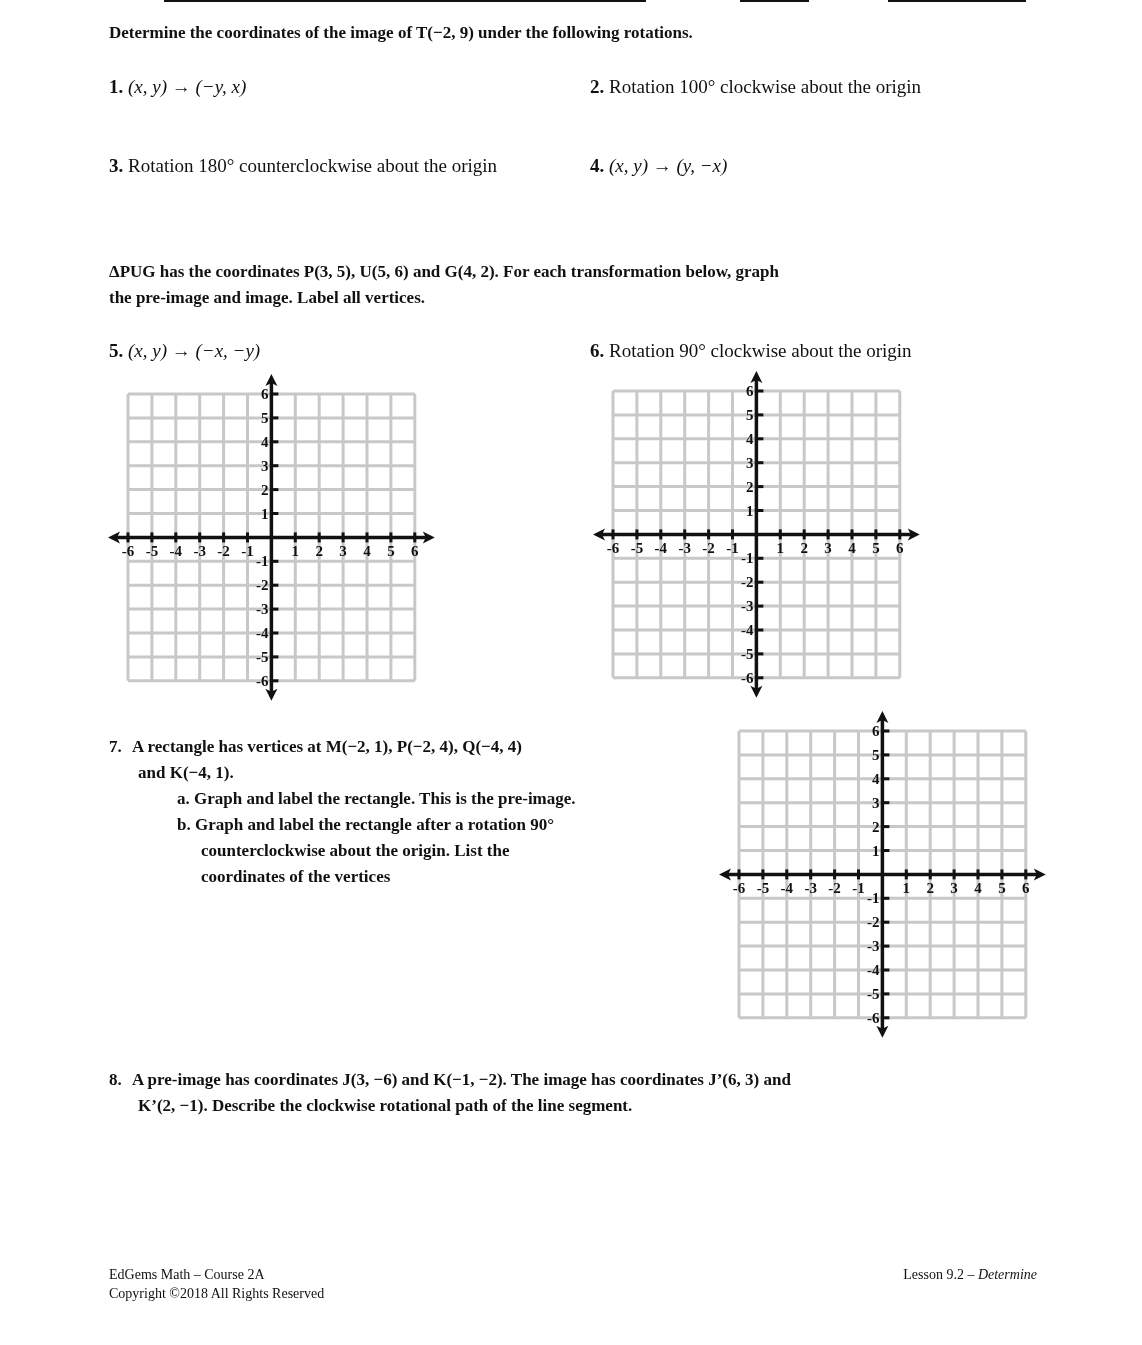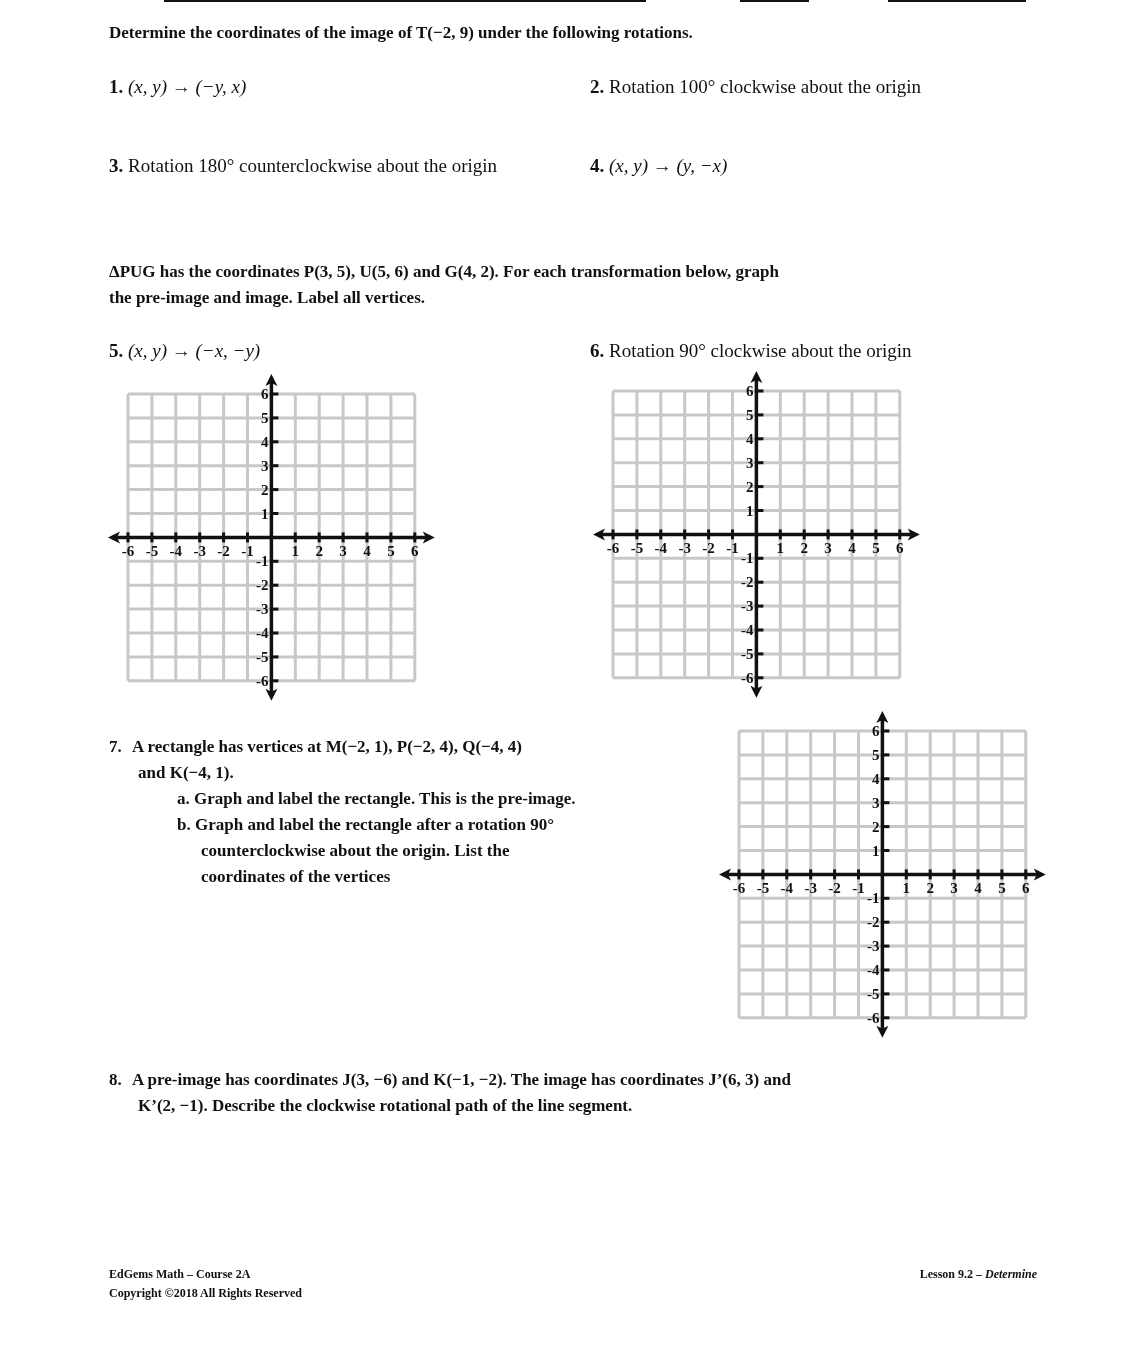--- a/index.html
+++ b/index.html
@@ -5,21 +5,21 @@
   html, body { margin: 0; padding: 0; background: #ffffff; }
   body { width: 1142px; height: 1345px; position: relative; overflow: hidden;
          font-family: "Liberation Serif", "DejaVu Serif", serif; color: #111; }
   .abs { position: absolute; }
   .rule { position: absolute; top: 0; height: 2px; background: #111; }
   .heading { font-weight: bold; font-size: 17px; line-height: 26px; }
   .q { font-size: 19px; line-height: 26px; white-space: nowrap; }
   .q b { font-weight: bold; }
   .math { font-style: italic; }
   .para { font-size: 17px; line-height: 26px; font-weight: bold; }
-  .footer { font-size: 12px; line-height: 19px; font-weight: bold; }
+  .footer { font-size: 14px; line-height: 19px; }
   svg.grid { position: absolute; overflow: visible; }
   svg.grid text { font-family: "Liberation Serif", "DejaVu Serif", serif; font-weight: bold; font-size: 15px; fill: #111; }
 </style>
 </head>
 <body>
 
 <div class="rule" style="left:164px;width:482px;"></div>
 <div class="rule" style="left:740px;width:69px;"></div>
 <div class="rule" style="left:888px;width:138px;"></div>
 

